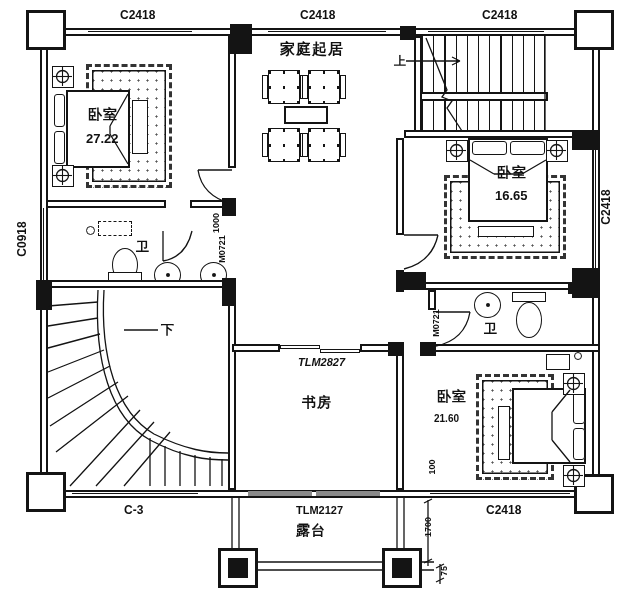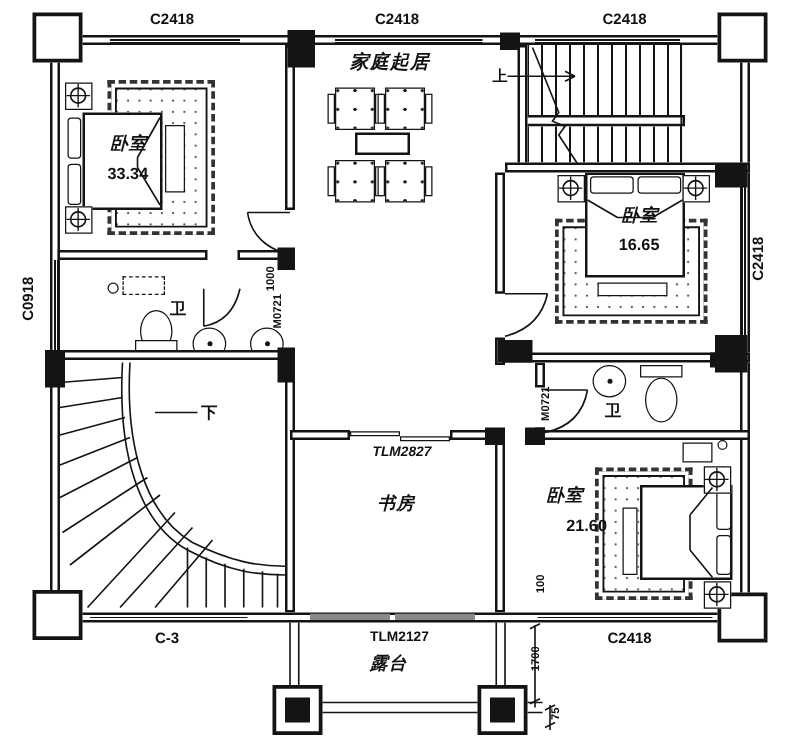--- a/index.html
+++ b/index.html
@@ -33,21 +33,21 @@
   .toilet{position:absolute;background:#fff;border:1.5px solid #141414;border-radius:50%;z-index:1;box-sizing:border-box;}
   .tank{position:absolute;background:#fff;border:1.5px solid #141414;z-index:1;box-sizing:border-box;}
   .sink{position:absolute;background:#fff;border:1.5px solid #141414;border-radius:50%;z-index:1;box-sizing:border-box;}
   .sink::after{content:"";position:absolute;left:50%;top:50%;width:4px;height:4px;margin:-2px;background:#141414;border-radius:50%;}
   .smallbox{position:absolute;background:#fff;border:1.5px solid #141414;z-index:1;box-sizing:border-box;}
   .treads{position:absolute;background-image:repeating-linear-gradient(90deg,#141414 0 1.2px,transparent 1.2px 11.2px);
           border-right:1.2px solid #141414;z-index:1;}
   .landing{position:absolute;background:#fff;border:2px solid #141414;z-index:2;box-sizing:border-box;}
   svg.overlay{position:absolute;left:0;top:0;z-index:5;}
   .lbl{position:absolute;z-index:6;font-weight:700;white-space:nowrap;}
-  .room{font-size:14px;letter-spacing:1px;font-style:italic;}
+  .room{font-size:14px;letter-spacing:1px;}
   .small{font-size:12px;font-weight:700;}
   .tiny{font-size:9px;font-weight:700;}
   .vtext{transform:rotate(-90deg);transform-origin:center;text-align:center;}
   .watermark{position:absolute;z-index:9;font-family:"Liberation Serif",serif;font-weight:700;
              font-size:86px;letter-spacing:-6px;opacity:.82;white-space:nowrap;pointer-events:none;}
 </style>
 </head>
 <body>
 
 <div class="plan">
@@ -210,27 +210,27 @@
     <path d="M232 498 L232 548 M239 498 L239 548 M397 498 L397 548 M404 498 L404 548"></path>
     <path d="M422 562 L434 562 M422 570 L434 570"></path>
 
     <path d="M428 500 L428 566 M424 503 L432 499 M424 563 L432 559"></path>
     <path d="M440 564 L440 584 M436 568 L444 564 M436 582 L444 578"></path>
   </svg>
 
   <div class="lbl room" style="left:280px;top:40px;font-size:15px;">家庭起居</div>
 
   <div class="lbl room" style="left:88px;top:106px;">卧室</div>
-  <div class="lbl small" style="left:86px;top:131px;font-size:13px;">33.34</div>
+  <div class="lbl small" style="left:86px;top:131px;font-size:13px;">27.22</div>
 
   <div class="lbl room" style="left:497px;top:164px;">卧室</div>
   <div class="lbl small" style="left:495px;top:188px;font-size:13px;">16.65</div>
 
   <div class="lbl room" style="left:437px;top:388px;">卧室</div>
-  <div class="lbl small" style="left:453px;top:413px;font-size:13px;">21.60</div>
+  <div class="lbl small" style="left:434px;top:413px;font-size:10px;">21.60</div>
 
   <div class="lbl room" style="left:302px;top:394px;">书房</div>
   <div class="lbl" style="left:136px;top:238px;font-size:13px;font-weight:700;">卫</div>
   <div class="lbl" style="left:484px;top:320px;font-size:13px;font-weight:700;">卫</div>
   <div class="lbl room" style="left:296px;top:522px;">露台</div>
 
   <div class="lbl small" style="left:120px;top:8px;">C2418</div>
   <div class="lbl small" style="left:300px;top:8px;">C2418</div>
   <div class="lbl small" style="left:482px;top:8px;">C2418</div>
   <div class="lbl small" style="left:124px;top:503px;">C-3</div>

